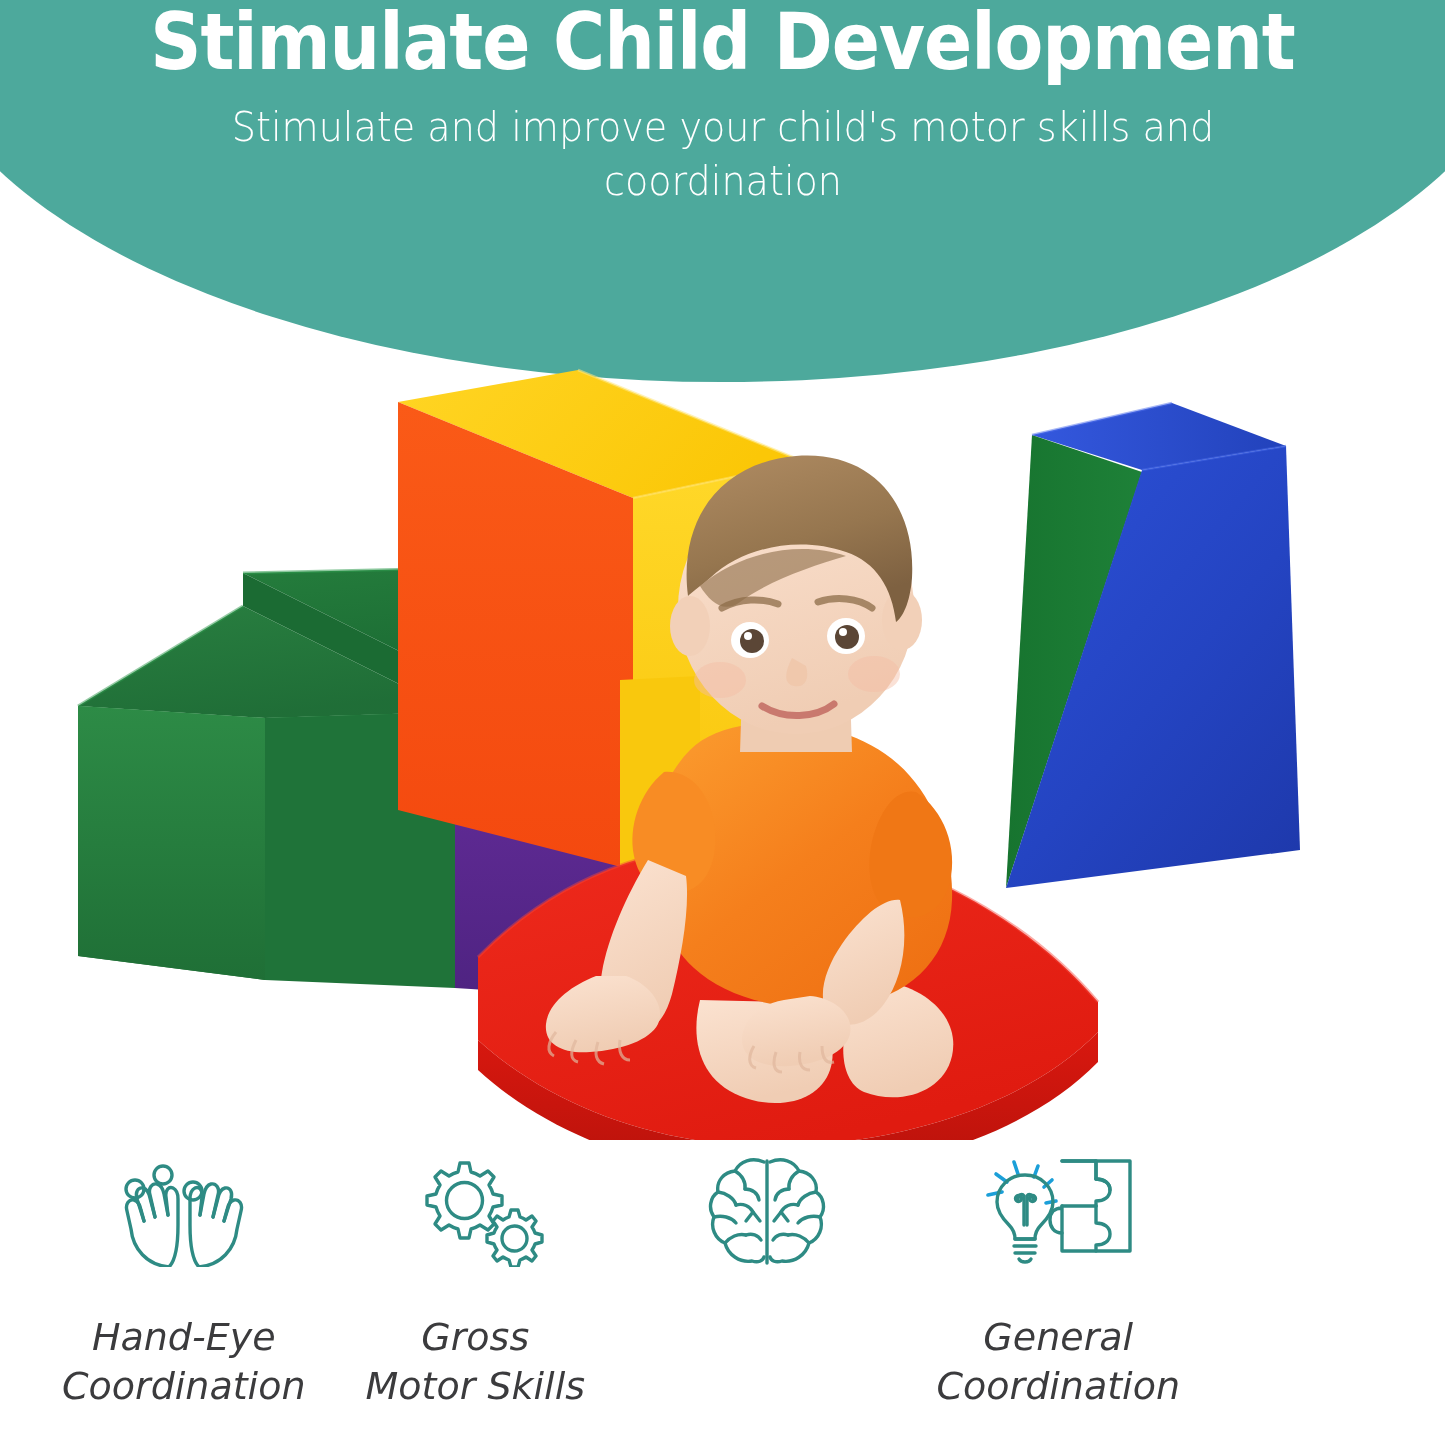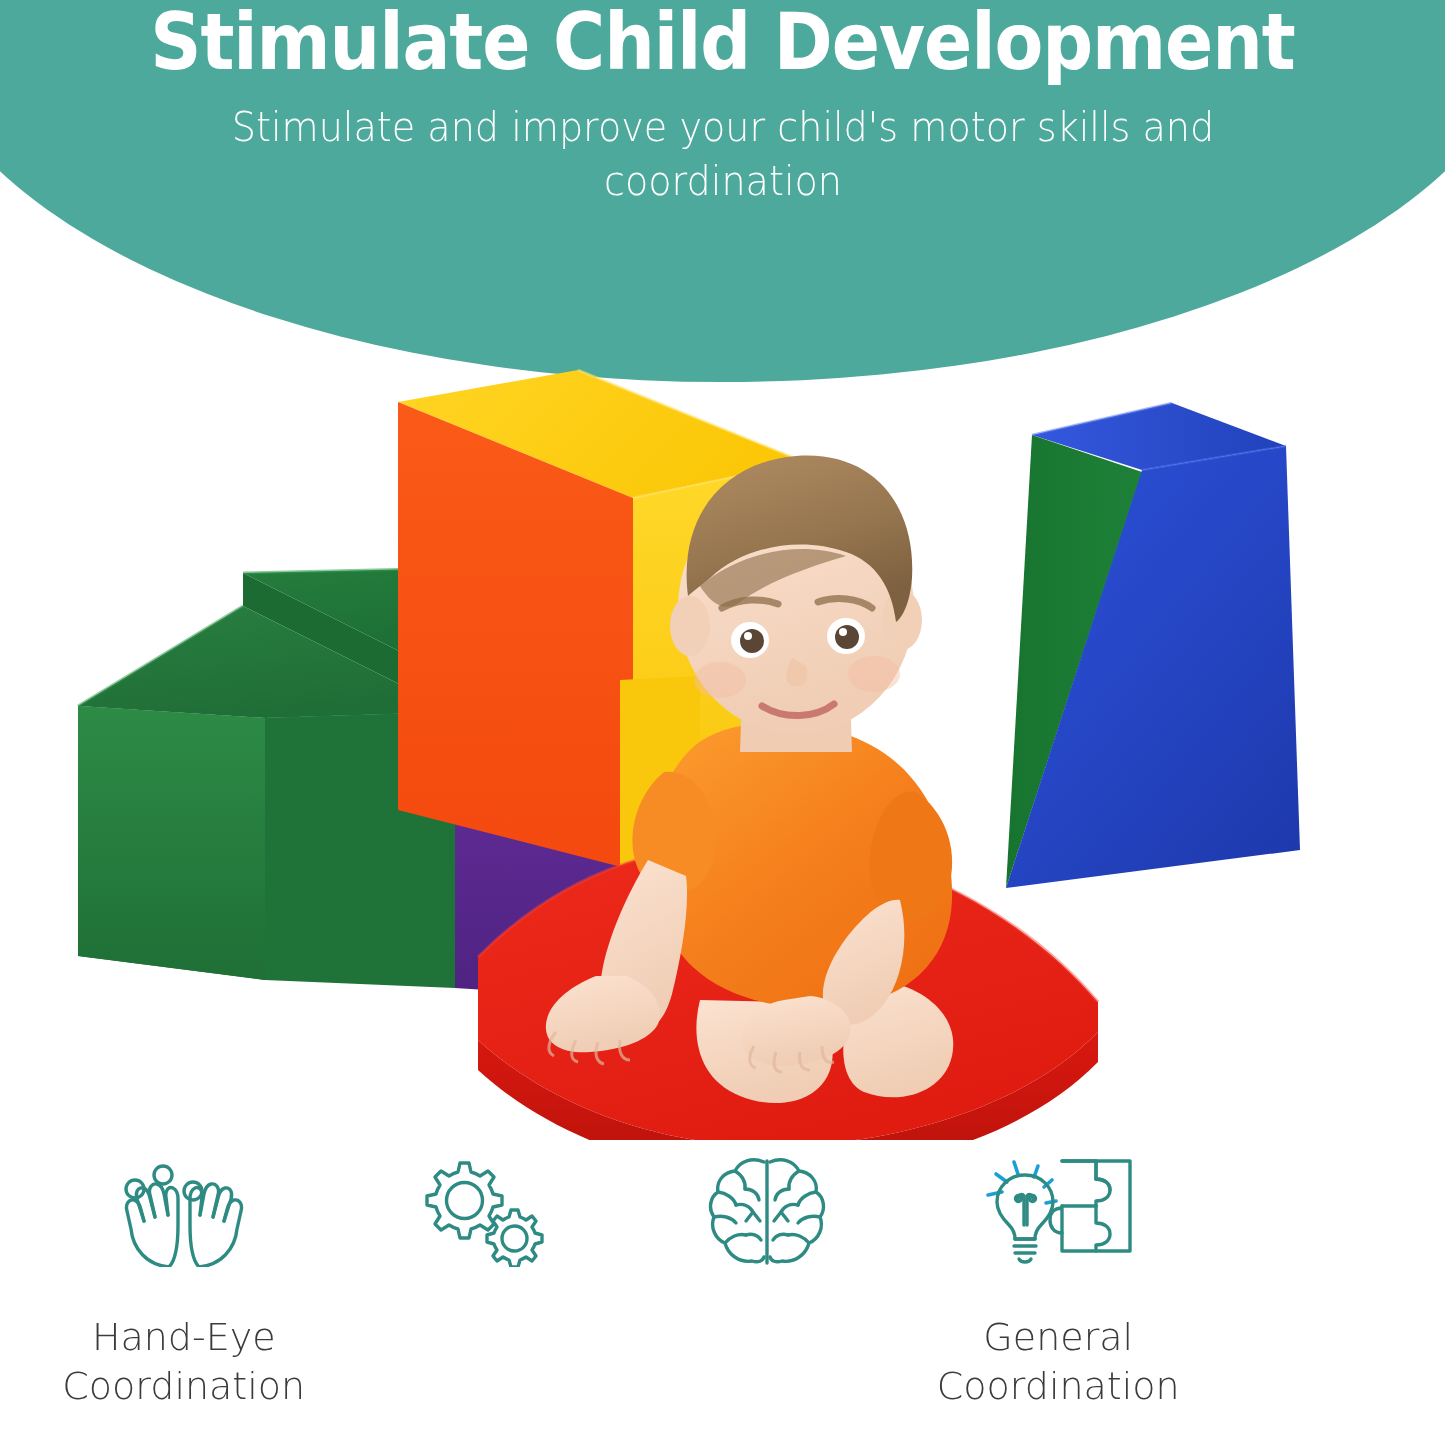--- a/index.html
+++ b/index.html
@@ -45,21 +45,21 @@
   
   #product-photo{
     position:absolute;left:0;top:340px;width:1445px;height:800px;
   }
   #product-photo svg{display:block;width:100%;height:100%;}
 
   
   #features{
     position:absolute;left:0;top:1155px;width:1242px;height:290px;
     display:flex;align-items:flex-start;justify-content:space-between;
-    padding:0 38px;box-sizing:border-box;
+    padding:0 38px;box-sizing:border-box;font-style:italic;
   }
   .feature{
     width:318px;display:flex;flex-direction:column;align-items:center;
   }
   .feature-icon{
     height:112px;display:flex;align-items:center;justify-content:center;
     margin-bottom:46px;
   }
   .feature-icon svg{display:block;}
   .feature-label{
@@ -315,20 +315,22 @@
     <div class="feature-icon">
       <svg width="150" height="112" viewBox="0 0 150 112" fill="none" stroke="#2E8B84" stroke-width="3.4" stroke-linecap="round" stroke-linejoin="round">
 
         <path d="M60 8 L69 8 L71 17 A32 32 0 0 1 80 21 L88 16 L94 22 L89 30 A32 32 0 0 1 93 39 L102 41 L102 50 L93 52 A32 32 0 0 1 89 61 L94 69 L88 75 L80 70 A32 32 0 0 1 71 74 L69 83 L60 83 L58 74 A32 32 0 0 1 49 70 L41 75 L35 69 L40 61 A32 32 0 0 1 36 52 L27 50 L27 41 L36 39 A32 32 0 0 1 40 30 L35 22 L41 16 L49 21 A32 32 0 0 1 58 17 Z"></path>
         <circle cx="64.5" cy="45.5" r="18"></circle>
 
         <path d="M111 55 L118 55 L120 62 A23 23 0 0 1 126 65 L132 61 L136 66 L132 72 A23 23 0 0 1 135 78 L142 80 L142 87 L135 89 A23 23 0 0 1 132 95 L136 101 L132 106 L126 102 A23 23 0 0 1 120 105 L118 112 L111 112 L109 105 A23 23 0 0 1 103 102 L97 106 L93 101 L97 95 A23 23 0 0 1 94 89 L87 87 L87 80 L94 78 A23 23 0 0 1 97 72 L93 66 L97 61 L103 65 A23 23 0 0 1 109 62 Z"></path>
         <circle cx="114.5" cy="83.5" r="12.5"></circle>
       </svg>
     </div>
+    <div class="feature-label">Gross
+Motor Skills</div>
   </div>
 
   <div class="feature">
     <div class="feature-icon">
       <svg width="130" height="112" viewBox="0 0 130 112" fill="none" stroke="#2E8B84" stroke-width="3.4" stroke-linecap="round" stroke-linejoin="round">
 
         <path d="M65 6 L65 108"></path>
 
         <path d="M62 7 C50 2 38 6 33 16 C22 17 14 26 16 37 C8 42 6 54 12 62 C8 72 13 84 23 88 C26 100 38 108 50 106 C56 108 61 106 62 102"></path>
 

